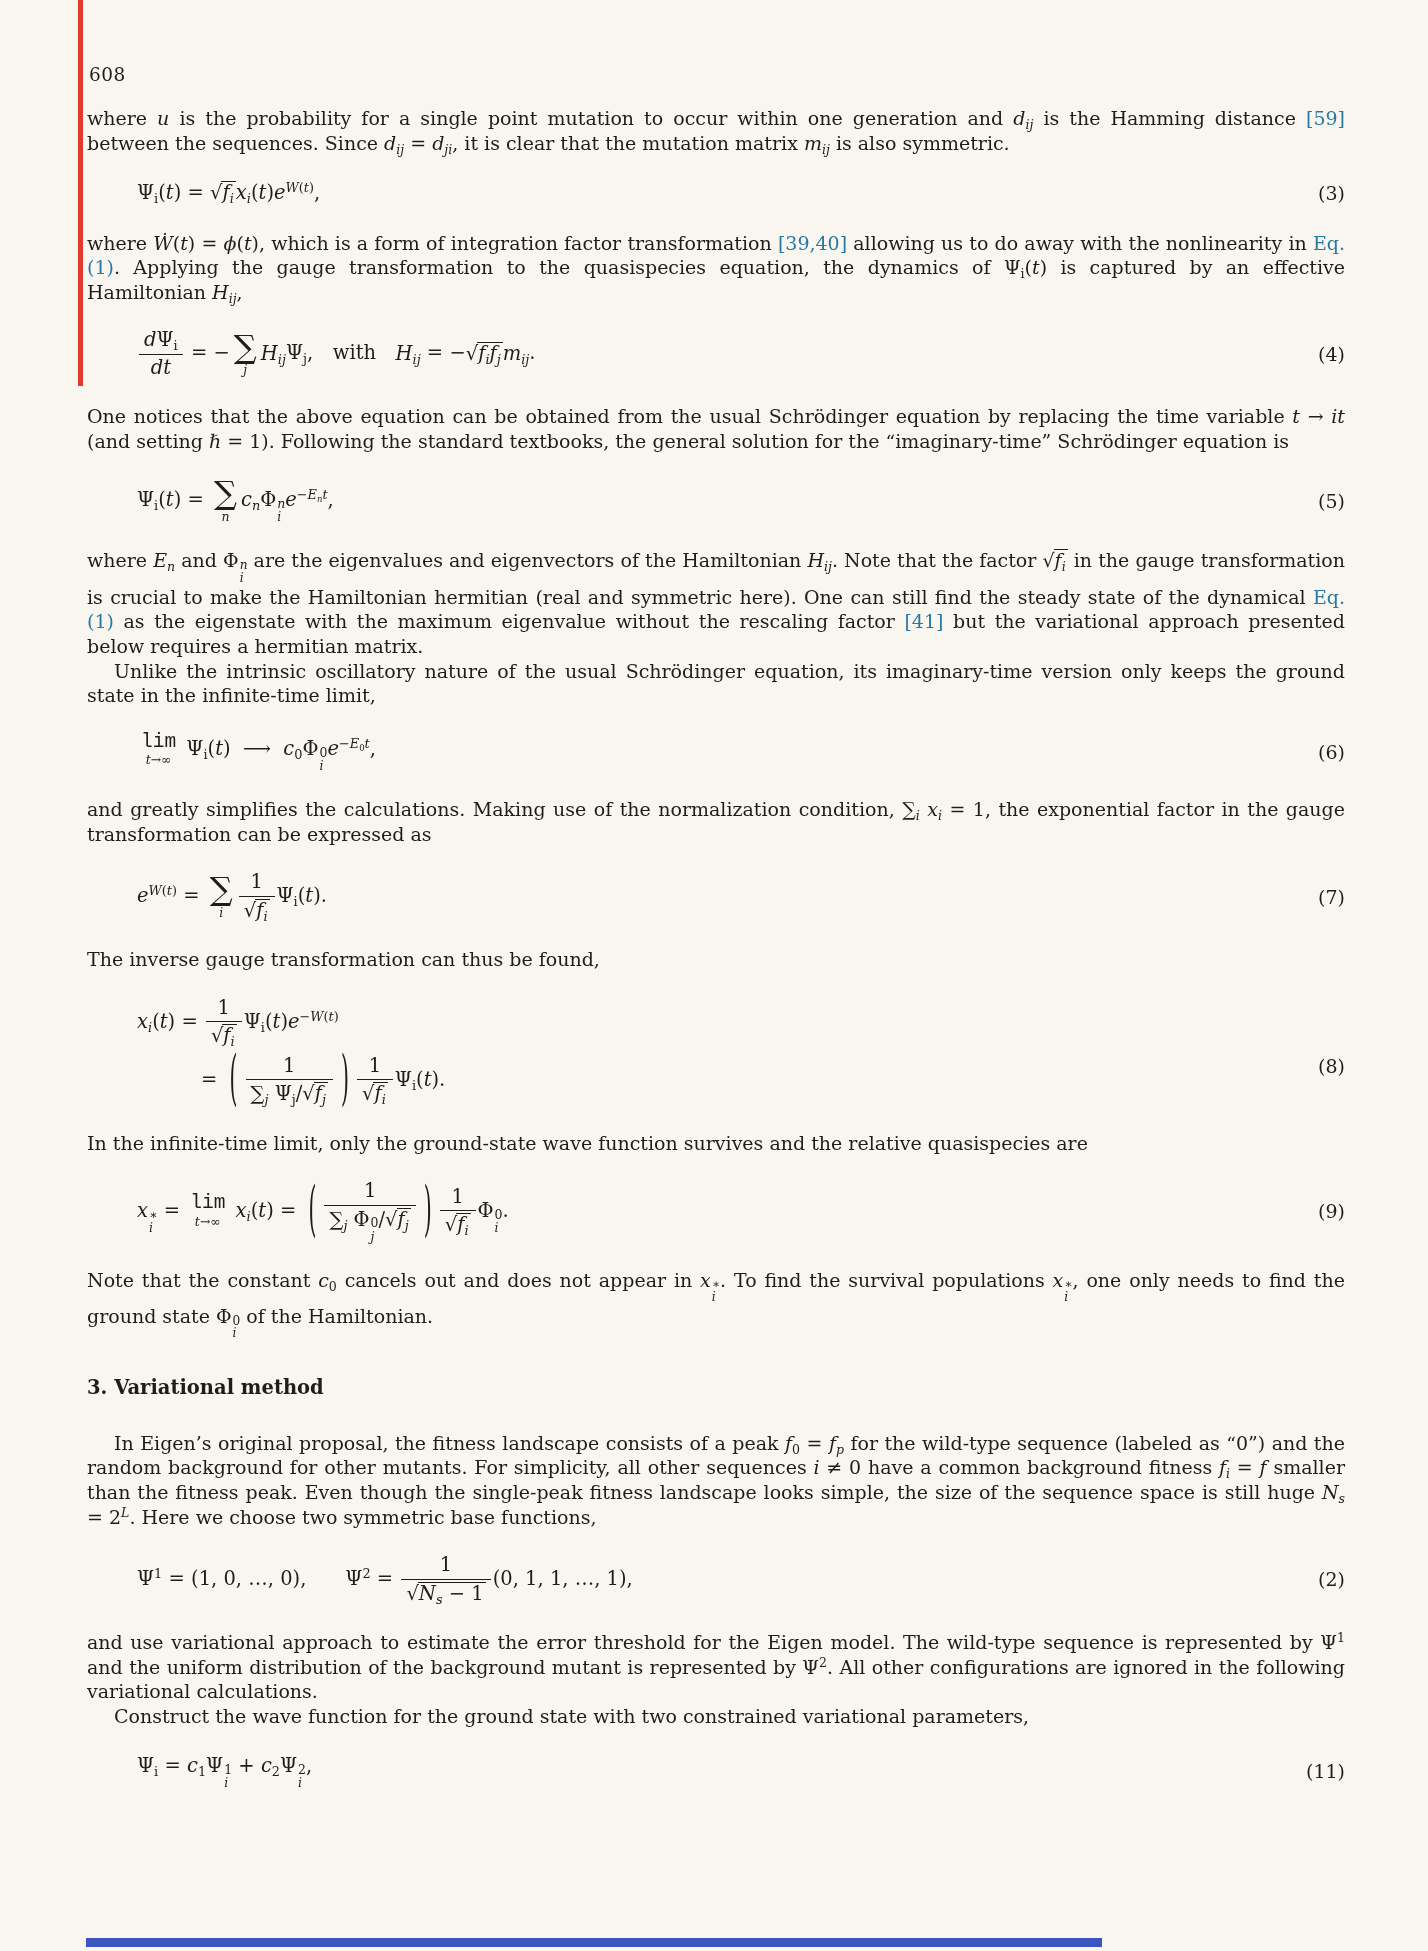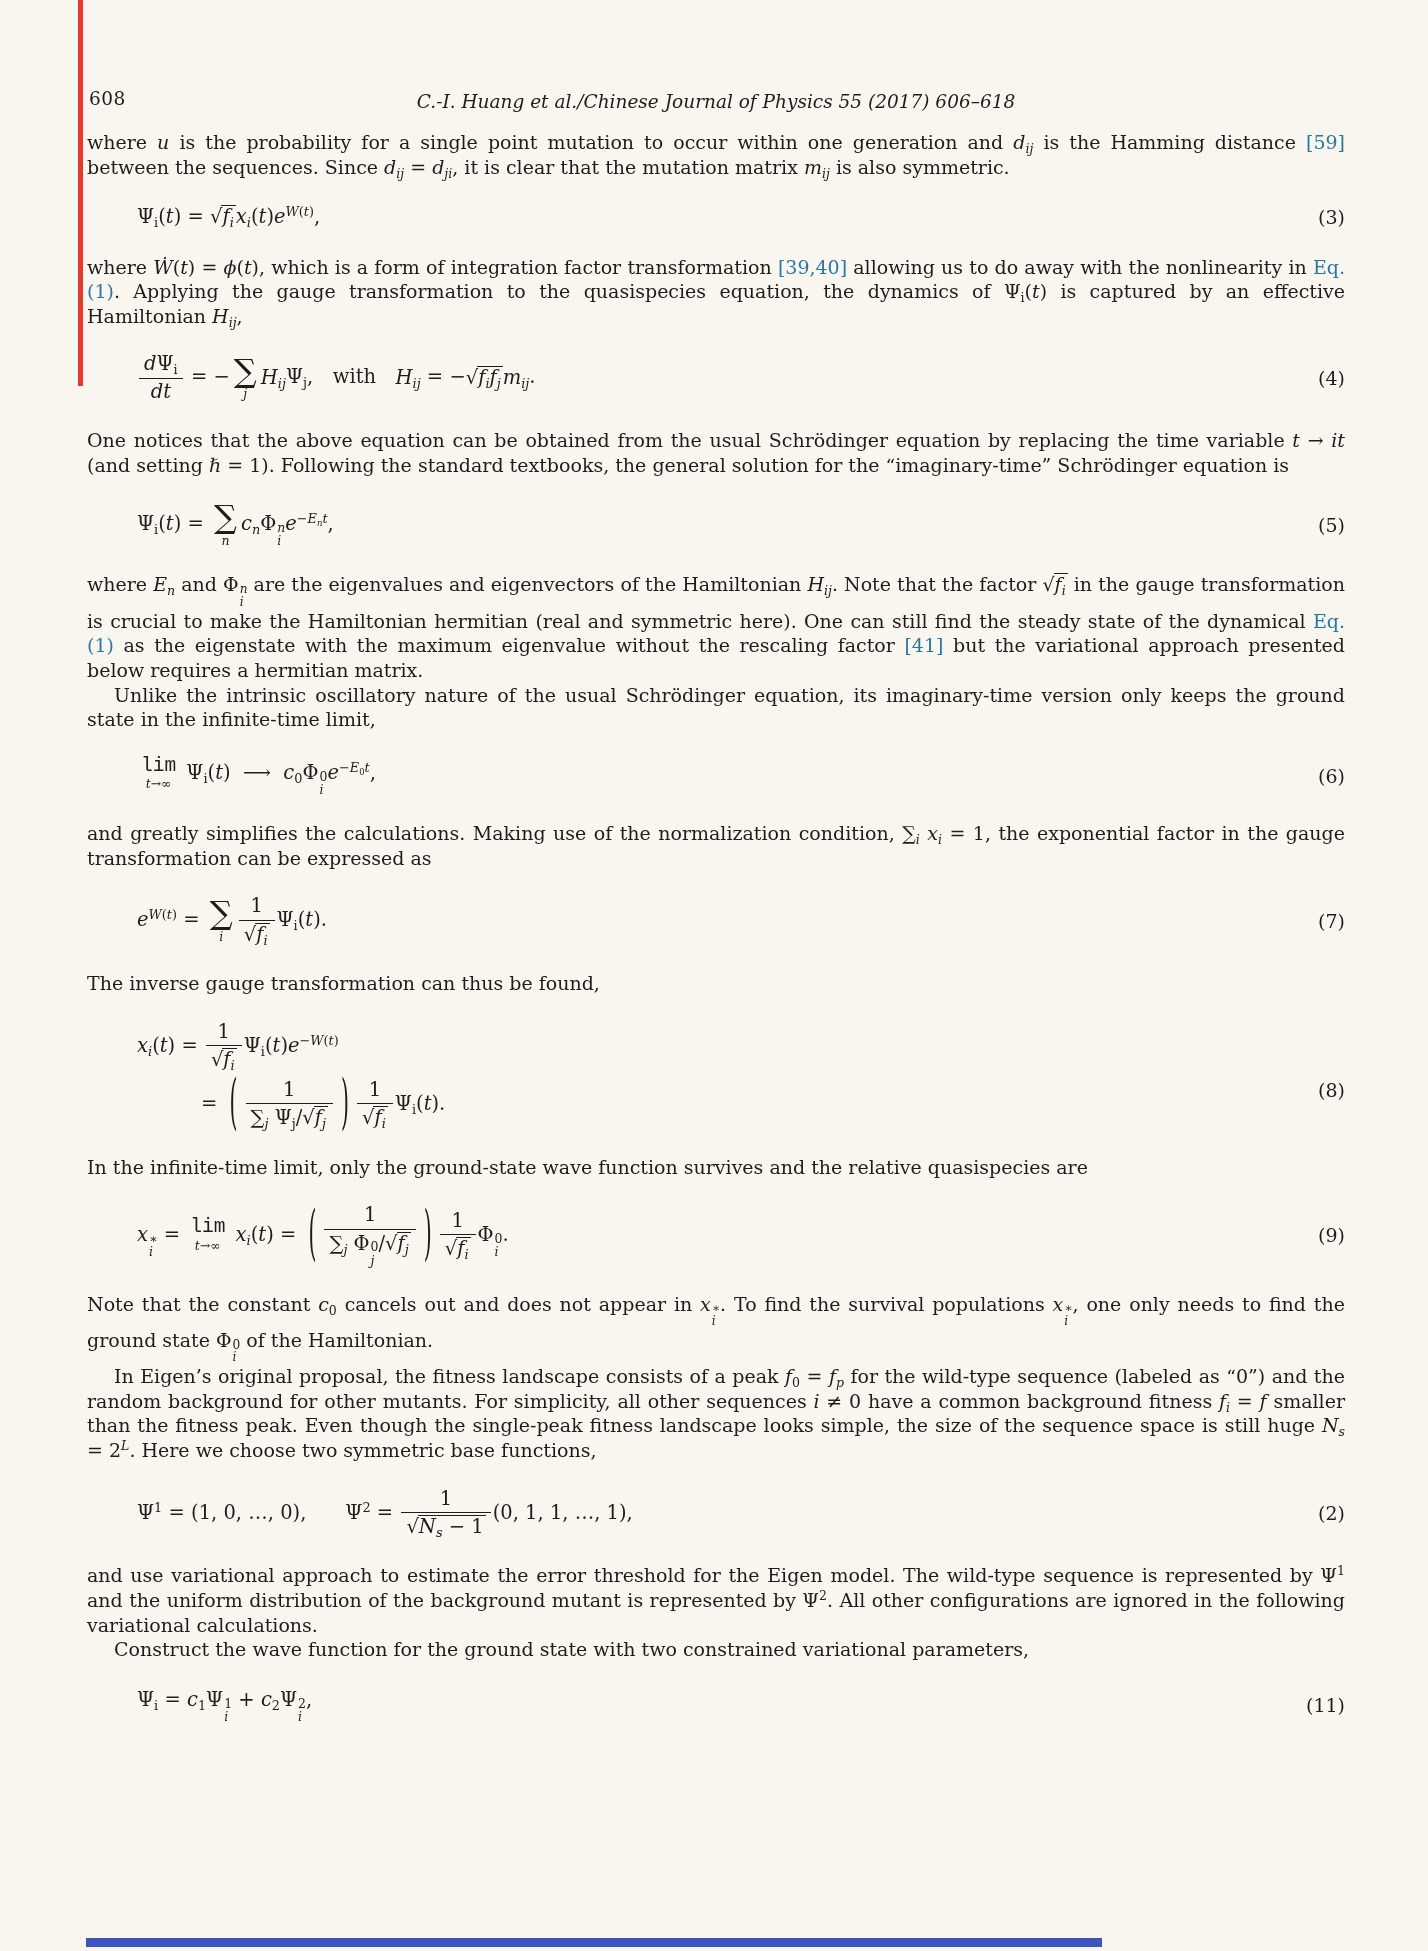--- a/index.html
+++ b/index.html
@@ -59,21 +59,20 @@
 </style>
 </head>
 <body style="color: rgb(29, 29, 27);">
 
 <div class="page" style="background: rgb(248, 246, 238);">
   <div class="red-mark" style="background: rgb(226, 59, 46);"></div>
   <div class="blue-mark" style="background: rgb(61, 85, 192);"></div>
 
   <div class="header">
     <span class="pagenum">608</span>
-    <span class="running">C.-I. Huang et al./Chinese Journal of Physics 55 (2017) 606–618</span>
   </div>
 
   <div class="content" id="content">
       <p class="para">where <i>u</i> is the probability for a single point mutation to occur within one generation and <i>d<sub>ij</sub></i> is the Hamming distance <span class="link">[59]</span> between the sequences. Since <i>d<sub>ij</sub></i> = <i>d<sub>ji</sub></i>, it is clear that the mutation matrix <i>m<sub>ij</sub></i> is also symmetric.</p>
       <div class="eq-row">
         <div class="eq-body">
           <div class="eq-line">Ψ<sub>i</sub>(<i>t</i>) = <span class="sq">√<span class="rd"><i>f<sub>i</sub></i></span></span><i>x<sub>i</sub></i>(<i>t</i>)<i>e</i><sup><i>W</i>(<i>t</i>)</sup>,</div>
         </div>
         <div class="eq-num">(3)</div>
       </div>
@@ -157,20 +156,21 @@
       <p class="para">Note that the constant <i>c</i><sub>0</sub> cancels out and does not appear in <i>x</i><span class="ss">
           <span>∗</span>
           <span><i>i</i></span>
         </span>. To find the survival populations <i>x</i><span class="ss">
           <span>∗</span>
           <span><i>i</i></span>
         </span>, one only needs to find the ground state Φ<span class="ss">
           <span>0</span>
           <span><i>i</i></span>
         </span> of the Hamiltonian.</p>
+      <h2 class="section-heading">3. Variational method</h2>
       <p class="para indent">In Eigen’s original proposal, the fitness landscape consists of a peak <i>f</i><sub>0</sub> = <i>f<sub>p</sub></i> for the wild-type sequence (labeled as “0”) and the random background for other mutants. For simplicity, all other sequences <i>i</i> ≠ 0 have a common background fitness <i>f<sub>i</sub></i> = <i>f</i> smaller than the fitness peak. Even though the single-peak fitness landscape looks simple, the size of the sequence space is still huge <i>N<sub>s</sub></i> = 2<sup><i>L</i></sup>. Here we choose two symmetric base functions,</p>
       <div class="eq-row">
         <div class="eq-body">
           <div class="eq-line">Ψ<sup>1</sup> = (1, 0, …, 0),  Ψ<sup>2</sup> = <span class="frac"><span class="fnum">1</span><span class="fden"><span class="sq">√<span class="rd"><i>N<sub>s</sub></i> − 1</span></span></span></span>(0, 1, 1, …, 1),</div>
         </div>
         <div class="eq-num">(2)</div>
       </div>
       <p class="para">and use variational approach to estimate the error threshold for the Eigen model. The wild-type sequence is represented by Ψ<sup>1</sup> and the uniform distribution of the background mutant is represented by Ψ<sup>2</sup>. All other configurations are ignored in the following variational calculations.</p>
       <p class="para indent">Construct the wave function for the ground state with two constrained variational parameters,</p>
       <div class="eq-row">

